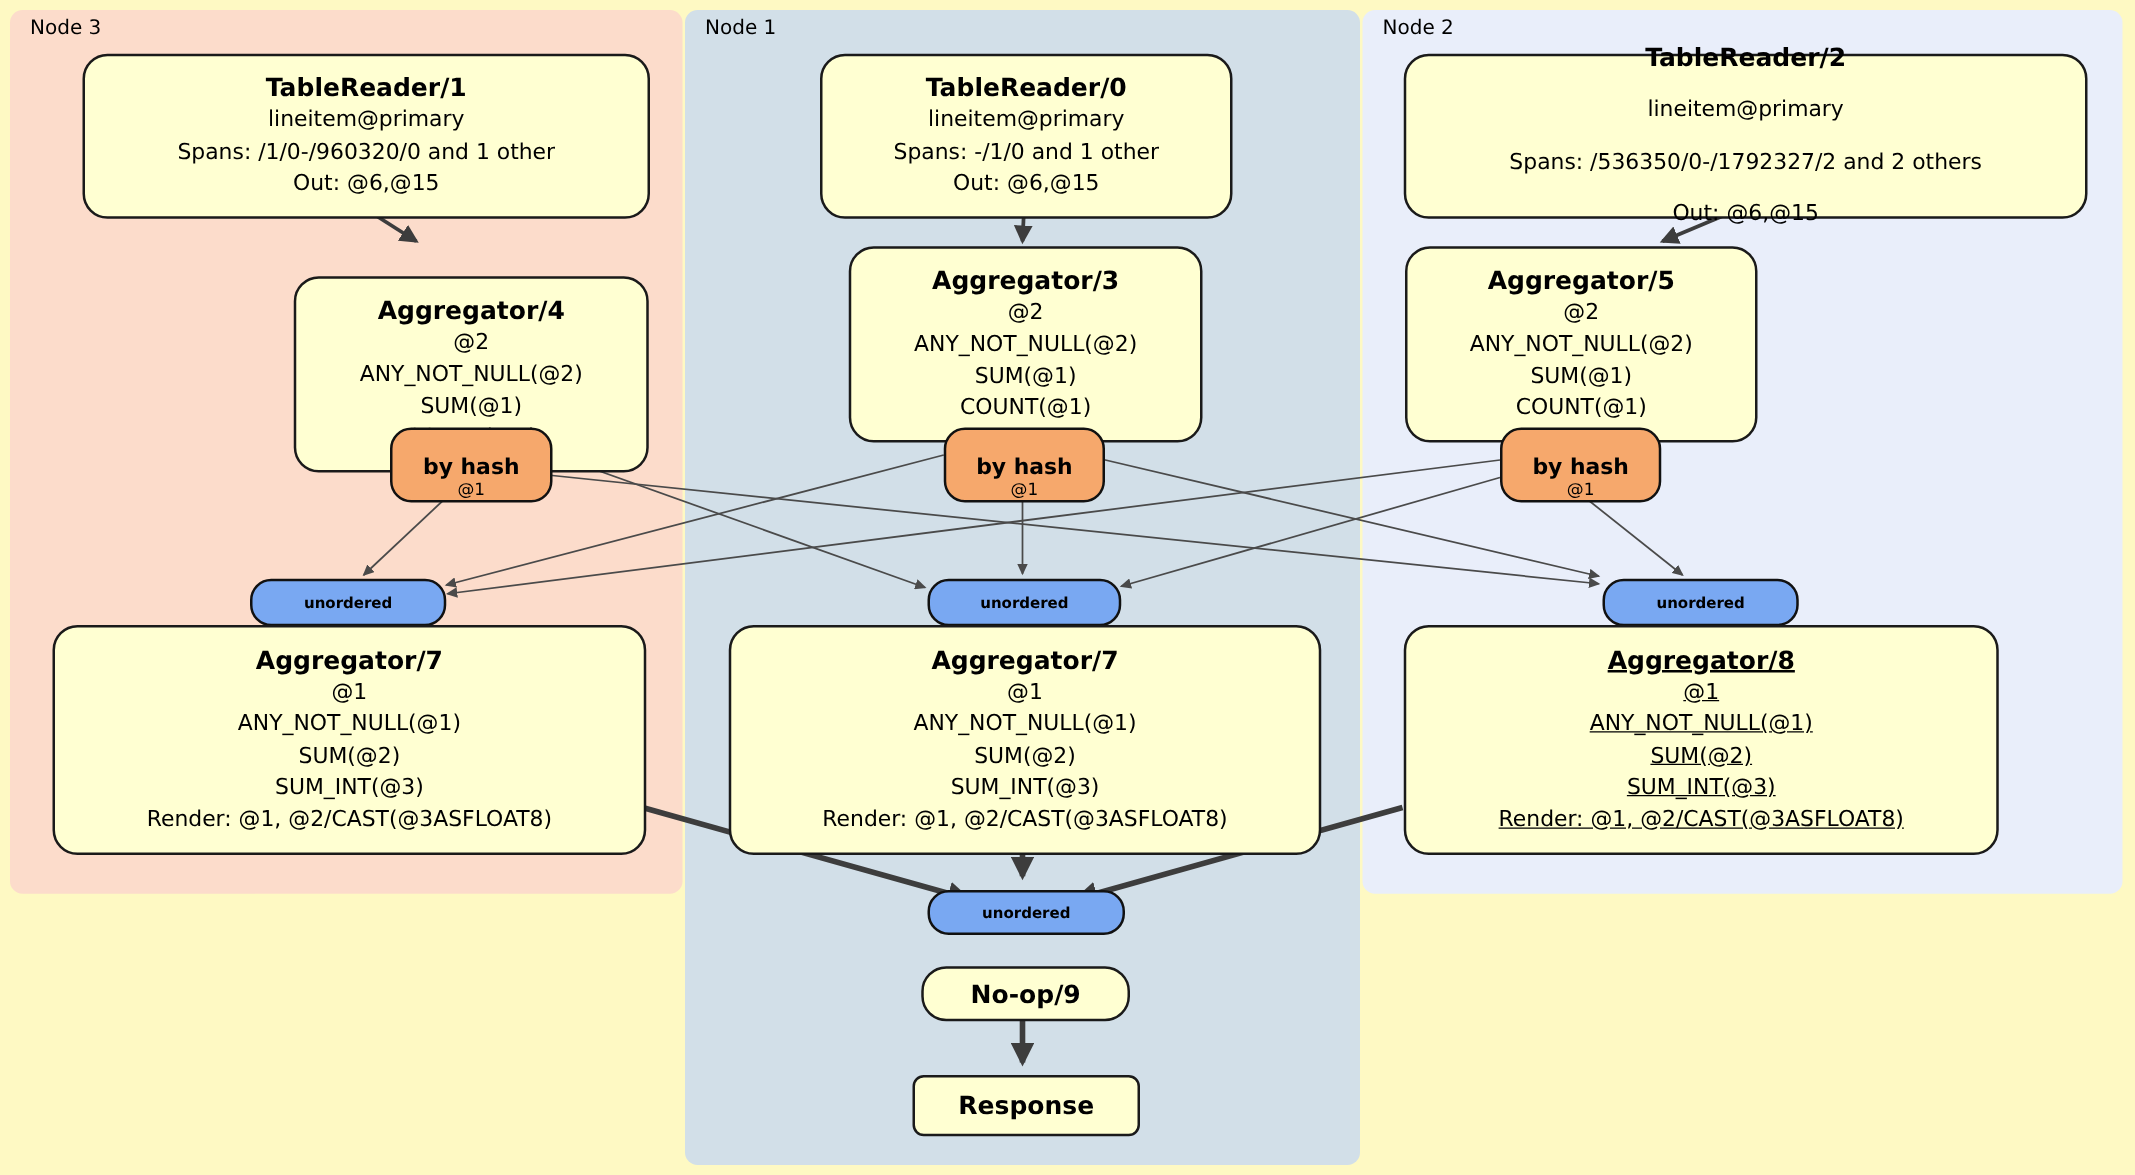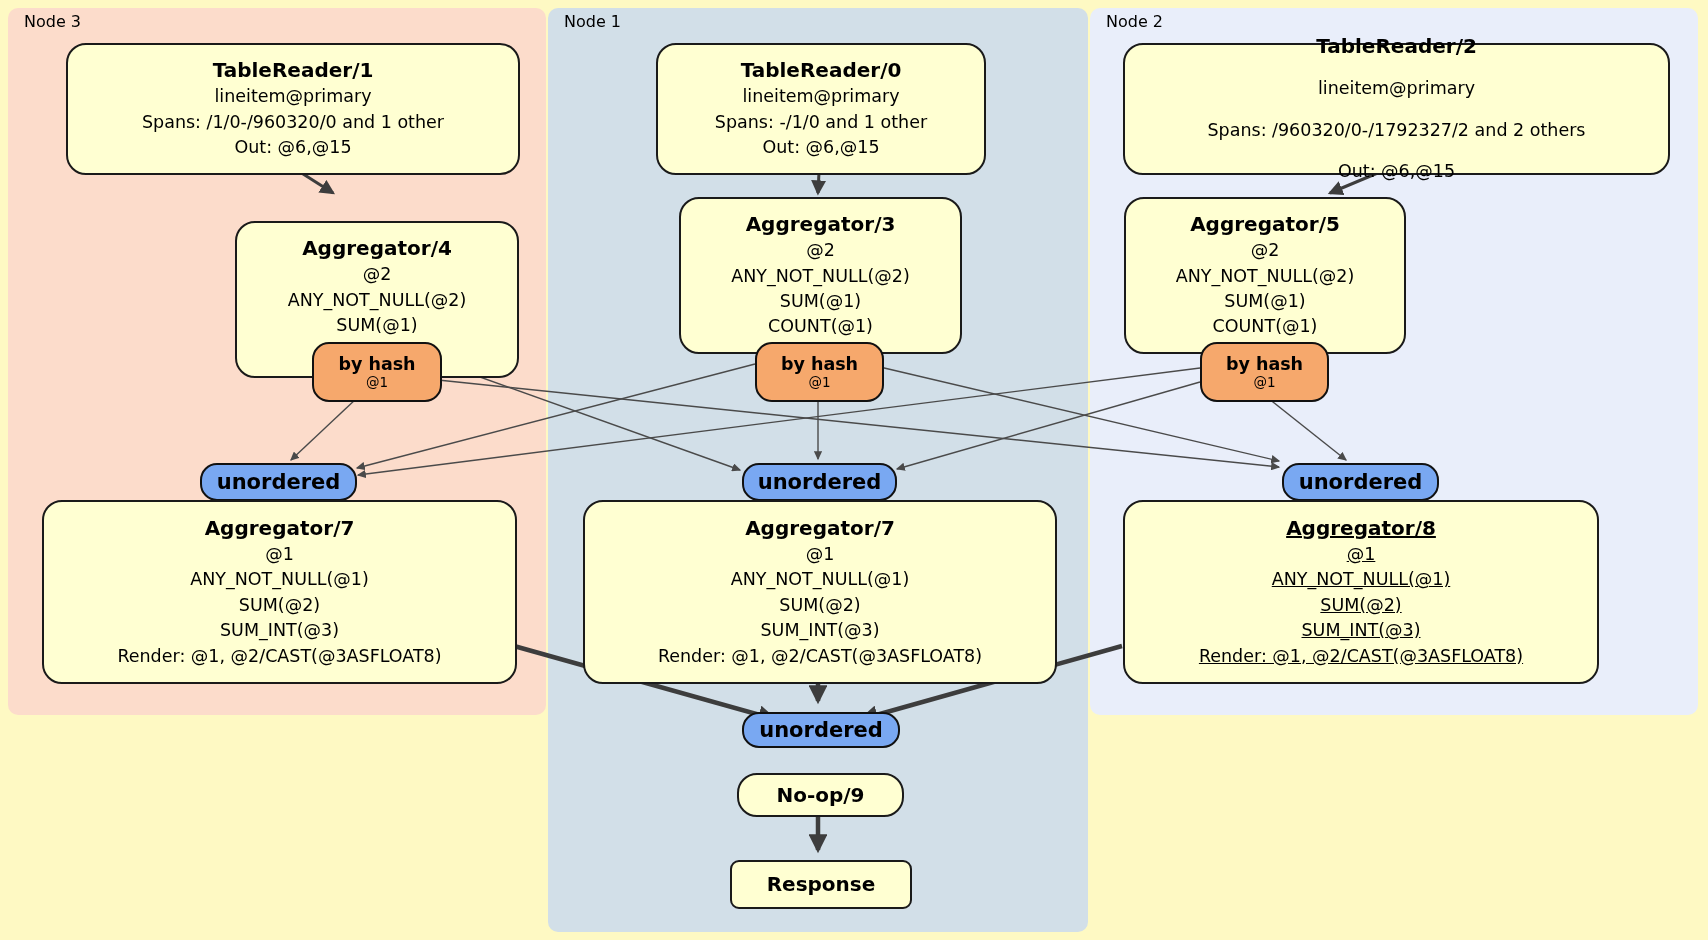--- a/index.html
+++ b/index.html
@@ -17,25 +17,25 @@
   line.med{stroke:#3d3d3d;stroke-width:3;}
   line.thick{stroke:#3d3d3d;stroke-width:4.5;}
 
   .pbox{position:absolute;z-index:2;background:#ffffd2;border:2px solid #1a1a1a;border-radius:20px;
         display:flex;flex-direction:column;align-items:center;justify-content:center;
         text-align:center;font-size:17.5px;line-height:1.45;}
   .ptitle{font-weight:bold;font-size:20px;line-height:1.35;}
 
   .pill{position:absolute;z-index:2;border:2px solid #111;text-align:center;
         display:flex;flex-direction:column;align-items:center;justify-content:center;}
-  .pill.hash{background:#f6a86c;border-radius:17px;}
+  .pill.hash{background:#f6a86c;border-radius:17px;justify-content:flex-end;}
   .pill.hash .plabel{font-weight:bold;font-size:17.5px;line-height:1.15;}
   .pill.hash .psub{font-size:13.5px;line-height:1.2;}
   .pill.stream{background:#79a8f2;border-radius:17px;}
-  .pill.stream .plabel{font-weight:bold;font-size:21px;}
+  .pill.stream .plabel{font-weight:bold;font-size:12px;}
 </style>
 </head>
 <body>
 
 <div class="canvas">
 
   <div class="region node3"></div>
   <div class="region node1"></div>
   <div class="region node2"></div>
   <div class="region-label" style="left:24px;top:12px;">Node 3</div>
@@ -84,21 +84,21 @@
   </div>
   <div class="pbox" style="left:656px;top:43px;width:326px;height:128px;">
     <div class="ptitle">TableReader/0</div>
     <div class="pline">lineitem@primary</div>
     <div class="pline">Spans: -/1/0 and 1 other</div>
     <div class="pline">Out: @6,@15</div>
   </div>
   <div class="pbox" style="left:1123px;top:43px;width:543px;height:128px;gap:16px;">
     <div class="ptitle">TableReader/2</div>
     <div class="pline">lineitem@primary</div>
-    <div class="pline">Spans: /960320/0-/1792327/2 and 2 others</div>
+    <div class="pline">Spans: /536350/0-/1792327/2 and 2 others</div>
     <div class="pline">Out: @6,@15</div>
   </div>
 
   <div class="pbox" style="left:235px;top:197px;width:280px;height:153px;margin-top:24px;">
     <div class="ptitle">Aggregator/4</div>
     <div class="pline">@2</div>
     <div class="pline">ANY_NOT_NULL(@2)</div>
     <div class="pline">SUM(@1)</div>
     <div class="pline">COUNT(@1)</div>
   </div>

